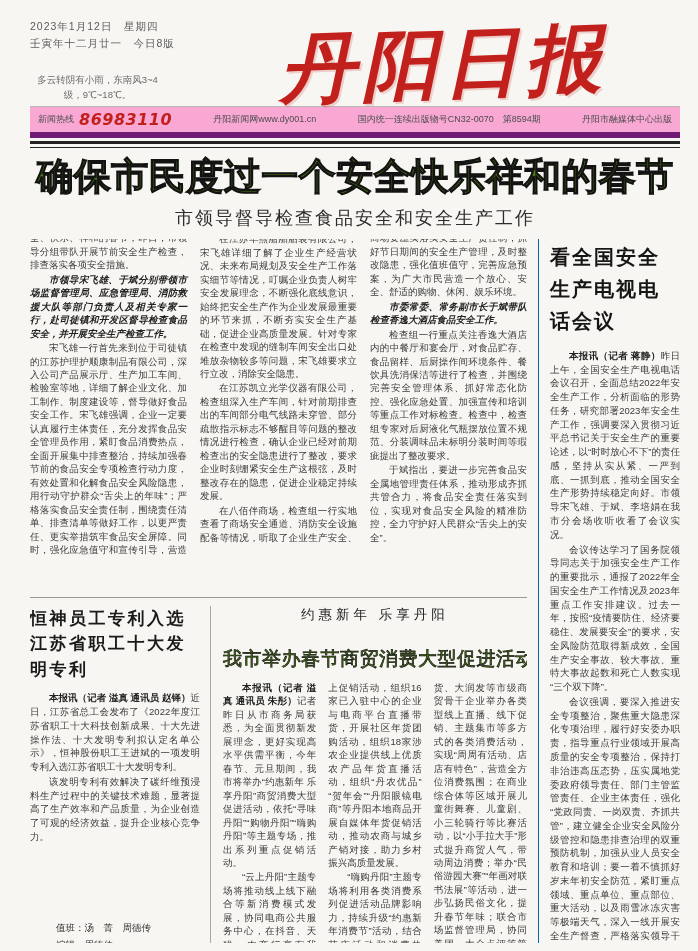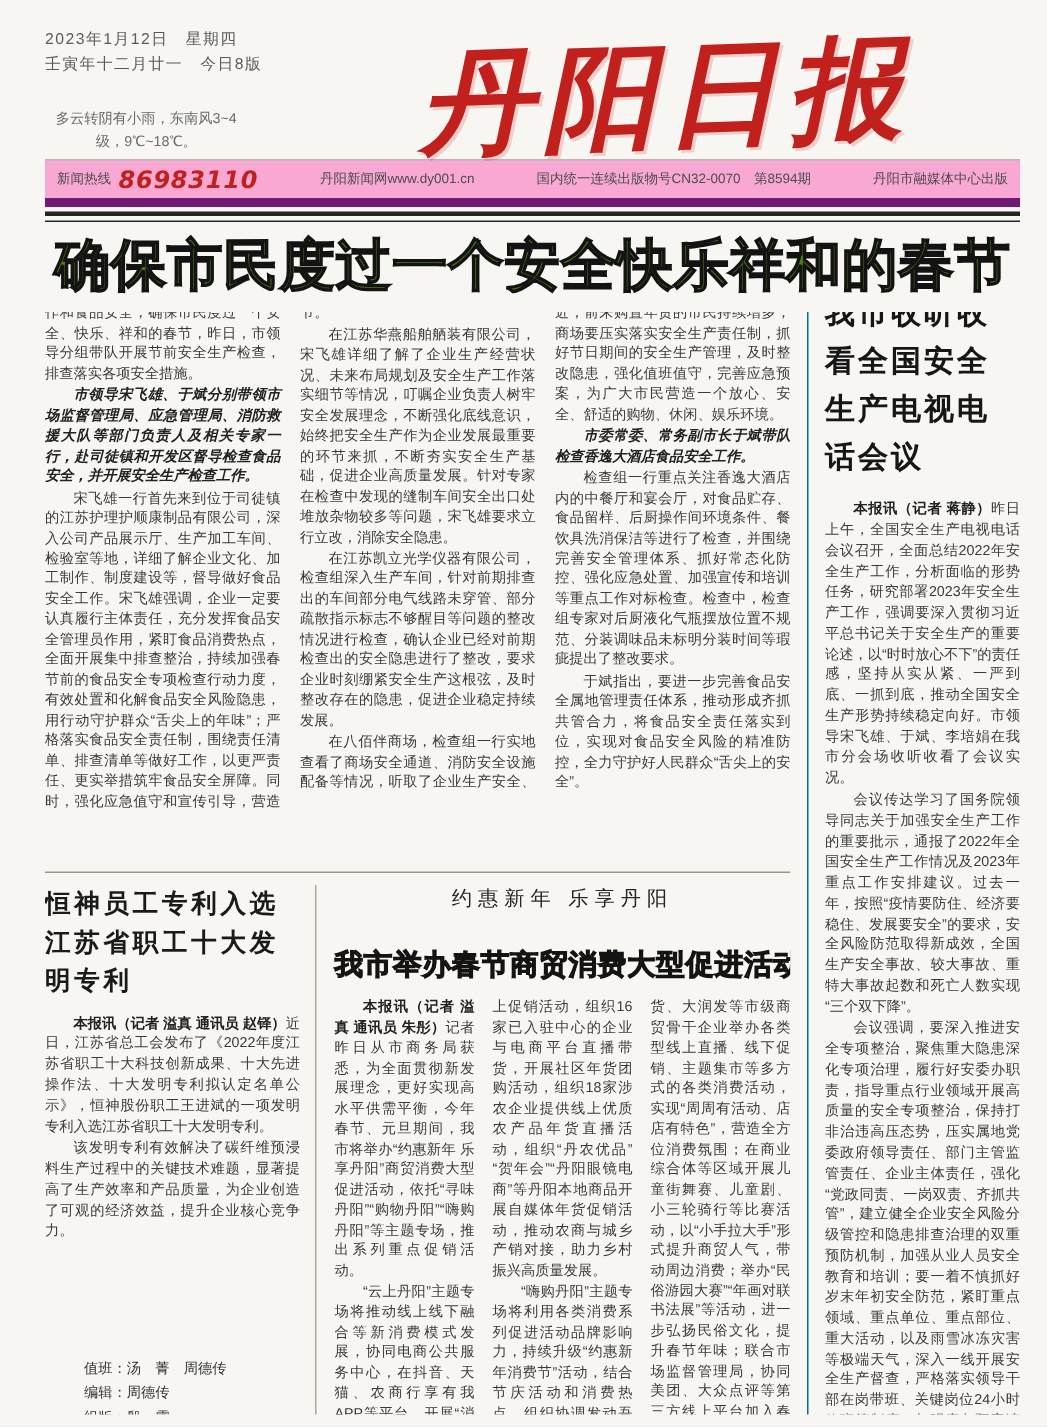--- a/index.html
+++ b/index.html
@@ -57,21 +57,21 @@
   
   .patent{width:170px;padding-right:10px;border-right:1px solid #aaa8a2;display:flex;flex-direction:column;overflow:hidden;}
   .patent-headline{font-size:17px;font-weight:800;color:#1a1a1a;line-height:1.5;letter-spacing:2.5px;}
   .patent-body{margin-top:9px;font-size:9.5px;line-height:1.45;text-align:justify;flex:1;overflow:hidden;}
   .credits{font-size:9.5px;color:#333;padding:0 0 4px 26px;line-height:1.75;}
   .credits .para{text-indent:0;margin:0;}
   
   .consumer{flex:1;padding-left:12px;display:flex;flex-direction:column;overflow:hidden;}
   .consumer-kicker{text-align:center;font-size:13.5px;letter-spacing:4px;color:#262626;}
   .consumer-headline{
-    text-align:center;font-size:19px;font-weight:700;color:#c2410c;
+    text-align:center;font-size:19px;font-weight:400;color:#4d7c0f;
     margin-top:22px;letter-spacing:.5px;-webkit-text-stroke:.7px #131313;white-space:nowrap;
   }
   .consumer-body{
     margin-top:9px;column-count:3;column-gap:12px;
     font-size:9.5px;line-height:1.42;text-align:justify;flex:1;overflow:hidden;
   }
   
   .sidebar{flex:1;margin-left:11px;border-left:1px solid #0369a1;padding-left:11px;display:flex;flex-direction:column;overflow:hidden;}
   .sidebar-headline{margin-top:26px;font-size:20px;font-weight:900;color:#161616;line-height:1.6;letter-spacing:2px;}
   .sidebar-body{margin-top:12px;font-size:9.5px;line-height:1.45;text-align:justify;flex:1;overflow:hidden;}
@@ -97,20 +97,21 @@
       <span class="hotline-label">新闻热线</span>
       <span class="hotline-number">86983110</span>
     </div>
     <div class="cell">丹阳新闻网www.dy001.cn</div>
     <div class="cell">国内统一连续出版物号CN32-0070　第8594期</div>
     <div class="cell">丹阳市融媒体中心出版</div>
   </div>
   <div class="double-rule"></div>
 
   <div class="lead-headline">确保市民度过一个安全快乐祥和的春节</div>
+  <div class="lead-sub">市领导督导检查食品安全和安全生产工作</div>
 
   <div class="content">
 
     <div class="left-region">
       <div class="lead-body">
           <p class="para"><b>本报讯（记者 雨萍 魏裕 云莹 郡玉）</b>为切实做好春节期间安全生产工作和食品安全，确保市民度过一个安全、快乐、祥和的春节，昨日，市领导分组带队开展节前安全生产检查，排查落实各项安全措施。</p>
           <p class="para bold">市领导宋飞雄、于斌分别带领市场监督管理局、应急管理局、消防救援大队等部门负责人及相关专家一行，赴司徒镇和开发区督导检查食品安全，并开展安全生产检查工作。</p>
           <p class="para">宋飞雄一行首先来到位于司徒镇的江苏护理护顺康制品有限公司，深入公司产品展示厅、生产加工车间、检验室等地，详细了解企业文化、加工制作、制度建设等，督导做好食品安全工作。宋飞雄强调，企业一定要认真履行主体责任，充分发挥食品安全管理员作用，紧盯食品消费热点，全面开展集中排查整治，持续加强春节前的食品安全专项检查行动力度，有效处置和化解食品安全风险隐患，用行动守护群众“舌尖上的年味”；严格落实食品安全责任制，围绕责任清单、排查清单等做好工作，以更严责任、更实举措筑牢食品安全屏障。同时，强化应急值守和宣传引导，营造安心、放心购物消费环境，确保人民群众度过一个安全、快乐、祥和的春节。</p>
           <p class="para">在江苏华燕船舶舾装有限公司，宋飞雄详细了解了企业生产经营状况、未来布局规划及安全生产工作落实细节等情况，叮嘱企业负责人树牢安全发展理念，不断强化底线意识，始终把安全生产作为企业发展最重要的环节来抓，不断夯实安全生产基础，促进企业高质量发展。针对专家在检查中发现的缝制车间安全出口处堆放杂物较多等问题，宋飞雄要求立行立改，消除安全隐患。</p>
           <p class="para">在江苏凯立光学仪器有限公司，检查组深入生产车间，针对前期排查出的车间部分电气线路未穿管、部分疏散指示标志不够醒目等问题的整改情况进行检查，确认企业已经对前期检查出的安全隐患进行了整改，要求企业时刻绷紧安全生产这根弦，及时整改存在的隐患，促进企业稳定持续发展。</p>

